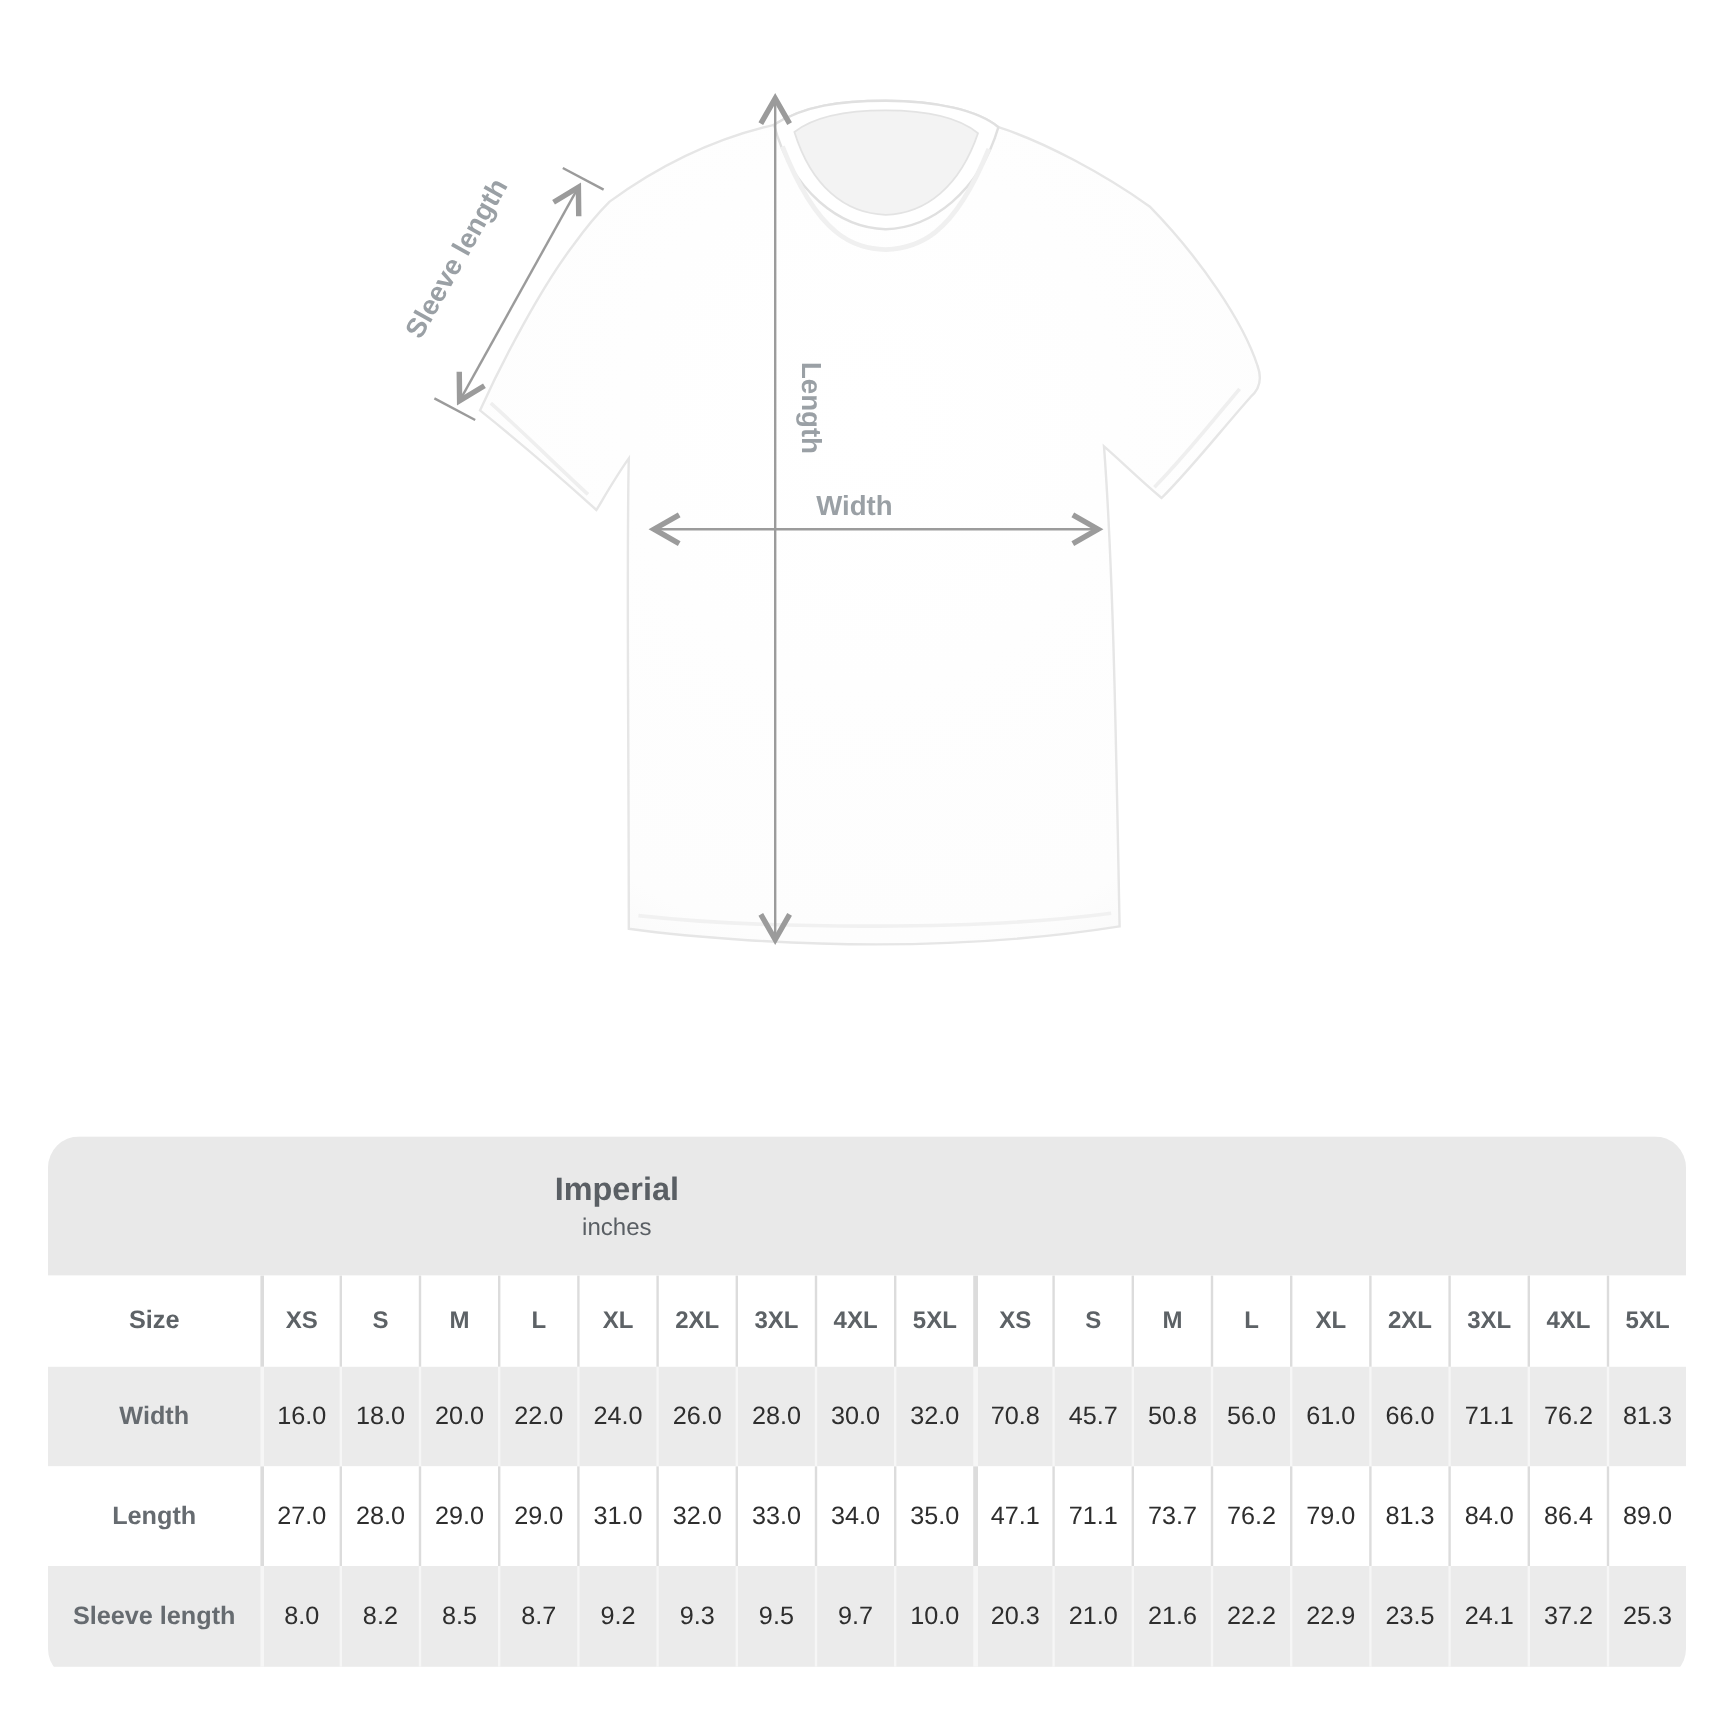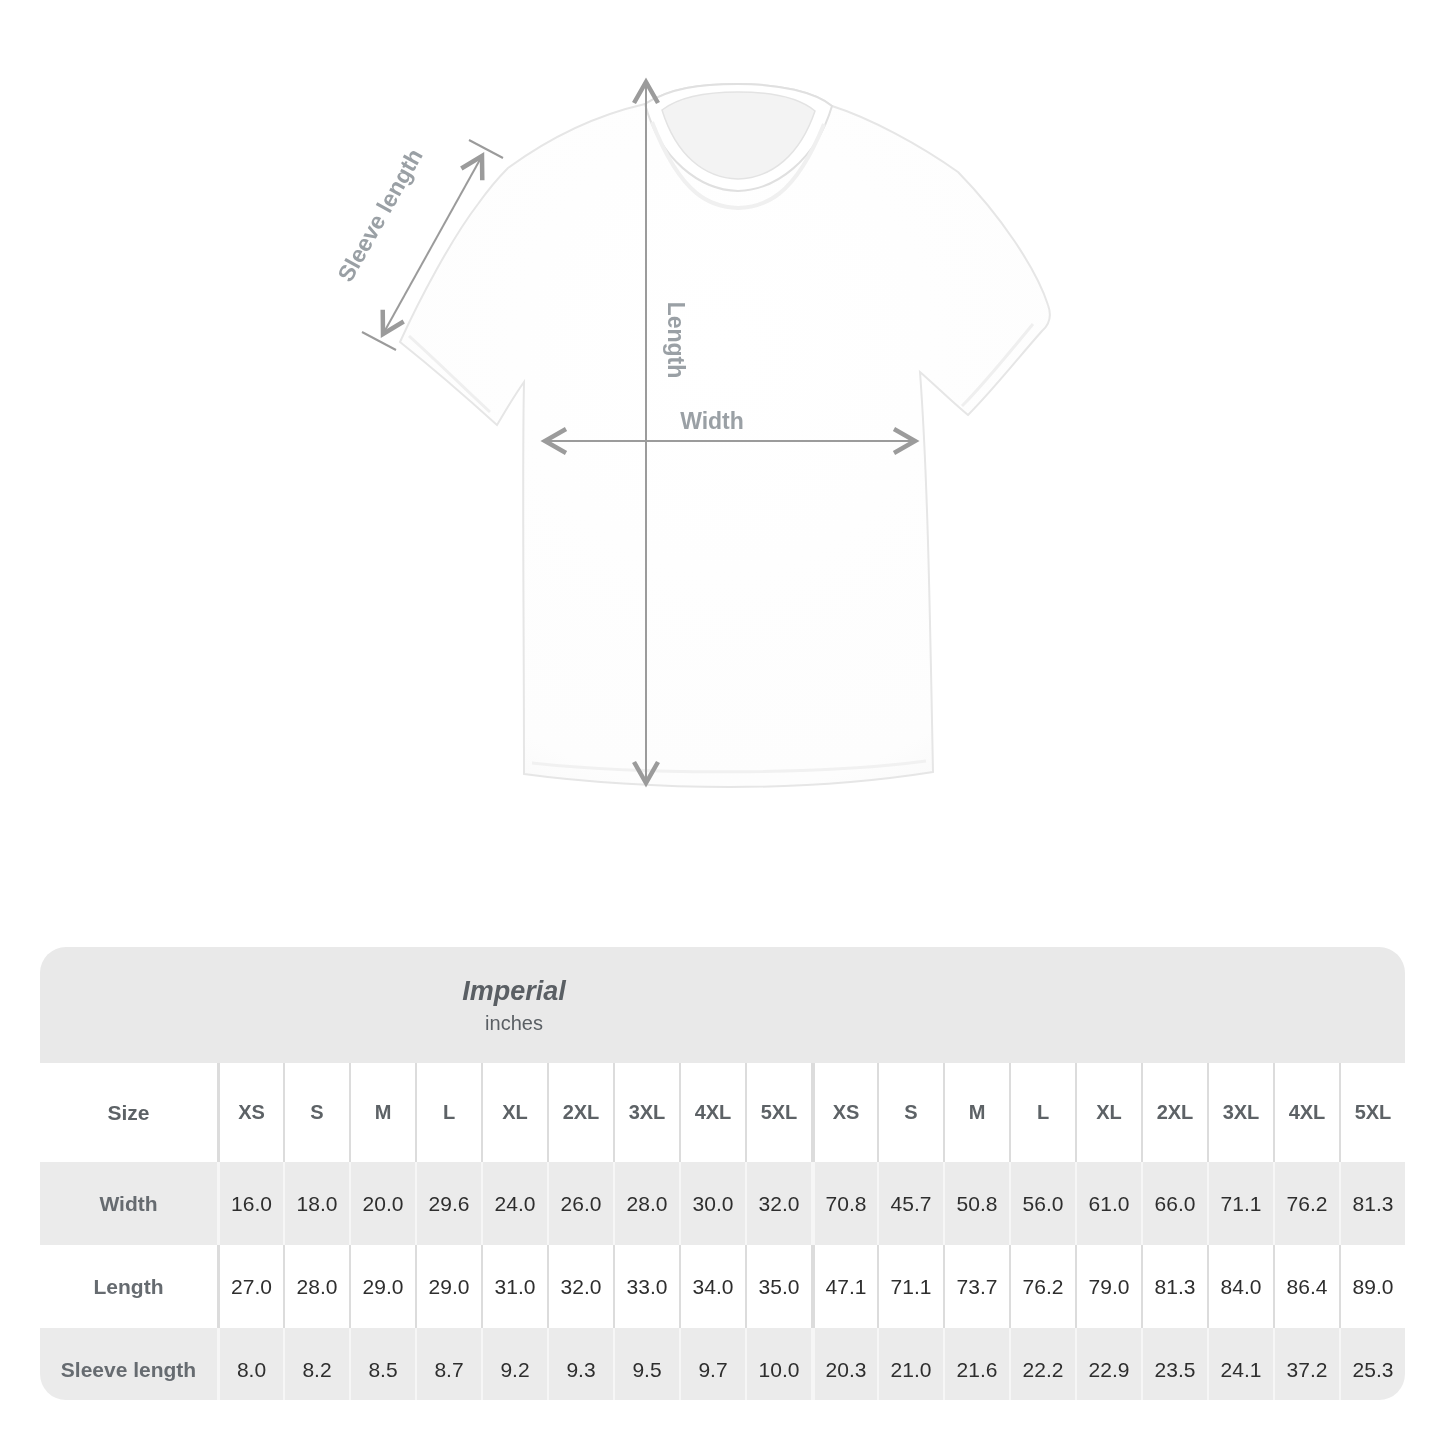--- a/index.html
+++ b/index.html
@@ -11,27 +11,27 @@
   .heading { position:absolute; left:0; top:843px; width:1445px; text-align:center; }
   .heading .title { font-size:31px; font-weight:bold; color:#303030; letter-spacing:.5px; }
   .heading .note  { margin-top:14px; font-size:21px; font-style:italic; color:#4b4b4b; }
 
   .tbl {
     position:absolute; left:40px; top:947px; width:1365px; height:453px;
     border-radius:26px; overflow:hidden; background:#ffffff;
   }
   .band { height:116px; background:#e9e9e9; display:grid; grid-template-columns:177px 1fr 1fr; }
   .band .sec { display:flex; flex-direction:column; align-items:center; justify-content:center; gap:5px; color:#5a5f64; }
-  .sec .nm { font-size:27px; font-weight:bold; font-style:italic; }
+  .sec .nm { font-size:27px; font-weight:bold; }
   .sec .un { font-size:20px; }
 
   .trow { display:grid; grid-template-columns:177px repeat(18,1fr); }
   .trow.white { background:#ffffff; --sep:#dcdcdc; }
   .trow.gray  { background:#ebebeb; --sep:#f6f6f6; }
-  .size-row { height:99px; }
+  .size-row { height:76px; }
   .drow { height:83px; }
   .drow.last { height:84px; }
   .cell {
     display:flex; align-items:center; justify-content:center;
     border-left:2px solid var(--sep);
     font-size:21px; color:#2e2e2e;
   }
   .cell.b3 { border-left-width:3px; }
   .cell.b4 { border-left-width:4px; }
   .cell.lab { border-left:none; font-weight:bold; color:#666b70; }
@@ -138,21 +138,21 @@
         <div class="cell ">3XL</div>
         <div class="cell ">4XL</div>
         <div class="cell ">5XL</div>
       </div>
     <div id="data-rows">
         <div class="trow drow gray">
           <div class="cell lab">Width</div>
           <div class="cell b3">16.0</div>
           <div class="cell ">18.0</div>
           <div class="cell ">20.0</div>
-          <div class="cell ">29.6</div>
+          <div class="cell ">22.0</div>
           <div class="cell ">24.0</div>
           <div class="cell ">26.0</div>
           <div class="cell ">28.0</div>
           <div class="cell ">30.0</div>
           <div class="cell ">32.0</div>
           <div class="cell b4">70.8</div>
           <div class="cell ">45.7</div>
           <div class="cell ">50.8</div>
           <div class="cell ">56.0</div>
           <div class="cell ">61.0</div>

